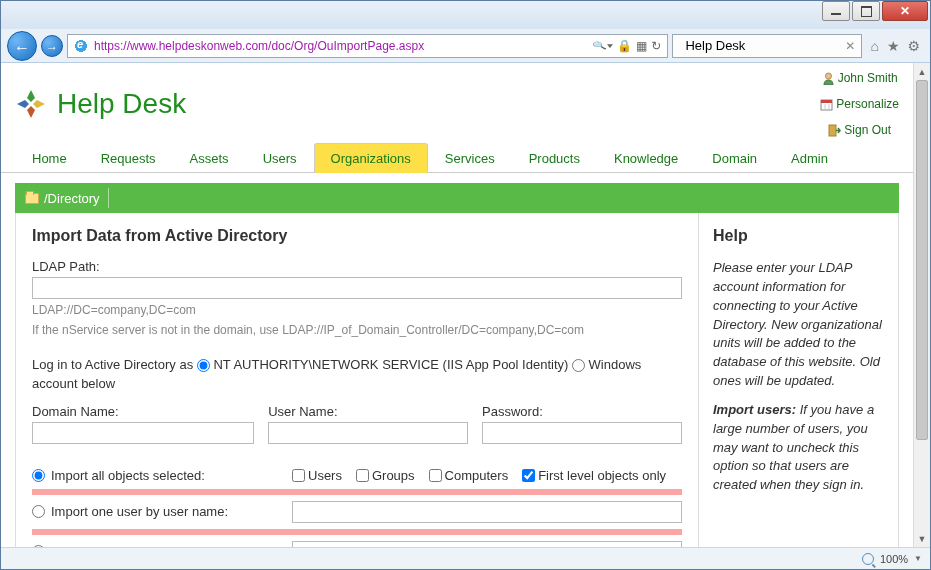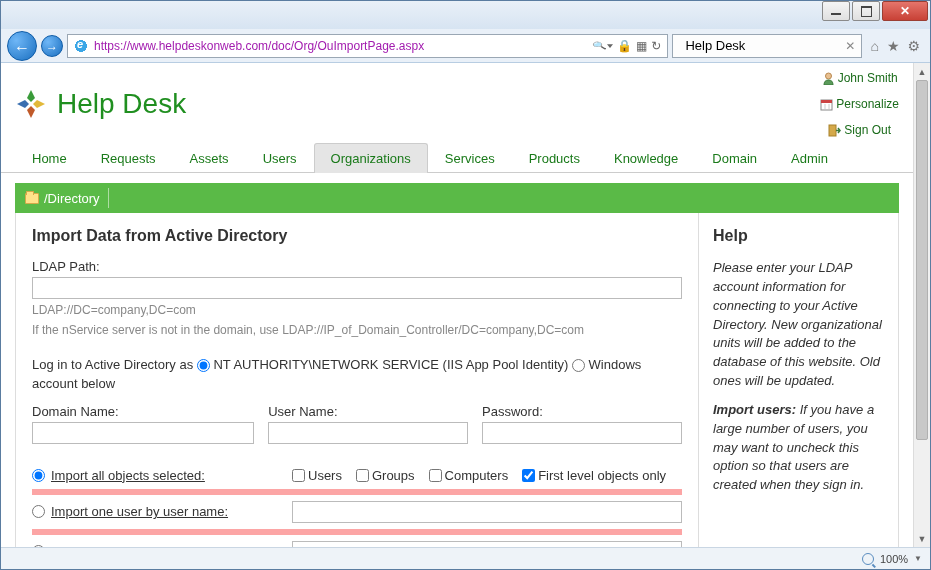--- a/index.html
+++ b/index.html
@@ -39,21 +39,21 @@
 .logo { width:32px; height:32px; margin-right:10px; position:relative;}
 .logo svg{width:32px;height:32px;}
 .app-title { font-size:28px; color:#208f20; font-weight:400; }
 .header-links { margin-left:auto; display:flex; gap:12px; align-items:center; font-size:12px;flex-direction:column;}
 .header-links a { color:#1a6b1a; text-decoration:none; display:flex; align-items:center; gap:3px; cursor:pointer;}
 .hl-ico { width:13px; height:13px; display:inline-block; }
 
 
 .navtabs { display:flex; border-bottom:1px solid #ccc; padding:0 14px; gap:0;}
 .navtabs .tab { padding:7px 16px; color:#1a7a1a; font-size:13px; cursor:pointer; border:1px solid transparent; border-bottom:none; border-radius:3px 3px 0 0; margin-bottom:-1px;}
-.navtabs .tab.active { border-color:#ccc; background:#e5e5e5; color:#1a7a1a; font-weight:500;}
+.navtabs .tab.active { border-color:#ccc; background:#fde047; color:#1a7a1a; font-weight:500;}
 
 
 .crumbbar { margin:10px 14px 0; background:#5aba47; height:30px; display:flex; align-items:center; padding:0 10px; gap:8px;}
 .crumb-item { color:#fff; font-size:13px; display:flex; align-items:center; gap:5px;}
 .crumb-sep { width:1px; height:20px; background:rgba(255,255,255,0.5);}
 .folder-ico { width:14px; height:11px; background:#ffe28a; border:1px solid #d4a94a; border-radius:1px; position:relative;}
 .folder-ico::before{content:""; position:absolute; top:-3px; left:0; width:6px; height:3px; background:#ffe28a; border:1px solid #d4a94a; border-bottom:none; border-radius:1px 1px 0 0;}
 
 
 .main { display:flex; margin:0 14px; border:1px solid #ddd; border-top:none;}
@@ -67,21 +67,21 @@
 .loginrow { margin-top:16px; font-size:13px; color:#333; line-height:1.5;}
 .loginrow label { display:inline; }
 
 .cred-row { display:flex; gap:14px; margin-top:10px;}
 .cred-col { flex:1;}
 .cred-col.small { flex:0.9;}
 
 .import-opts { margin-top:18px;}
 .import-opts .row { display:flex; align-items:center; gap:10px; padding:6px 0; border-top:6px solid #fca5a5;}
 .import-opts .row:first-child{border-top:none;}
-.import-opts .optlabel { width:250px; font-size:13px; color:#333; display:flex; align-items:center; gap:6px;text-decoration:underline;}
+.import-opts .optlabel { width:250px; font-size:13px; color:#333; display:flex; align-items:center; gap:6px;}
 .import-opts .optextra { display:flex; gap:14px; font-size:13px; color:#333;}
 .import-opts .row input[type=text]{ flex:1; height:22px; border:1px solid #bbb; padding:2px 4px;}
 .chk { display:flex; align-items:center; gap:3px;}
 
 .btn { margin-top:16px; padding:4px 20px; font-size:13px; border:1px solid #888; background:linear-gradient(#f7f7f7,#e4e4e4); cursor:pointer; border-radius:2px;}
 
 .help-body { font-size:13px; color:#333; line-height:1.45;}
 .help-body p { margin-bottom:10px;font-style:italic;}
 .help-body strong { font-weight:600;}
 

